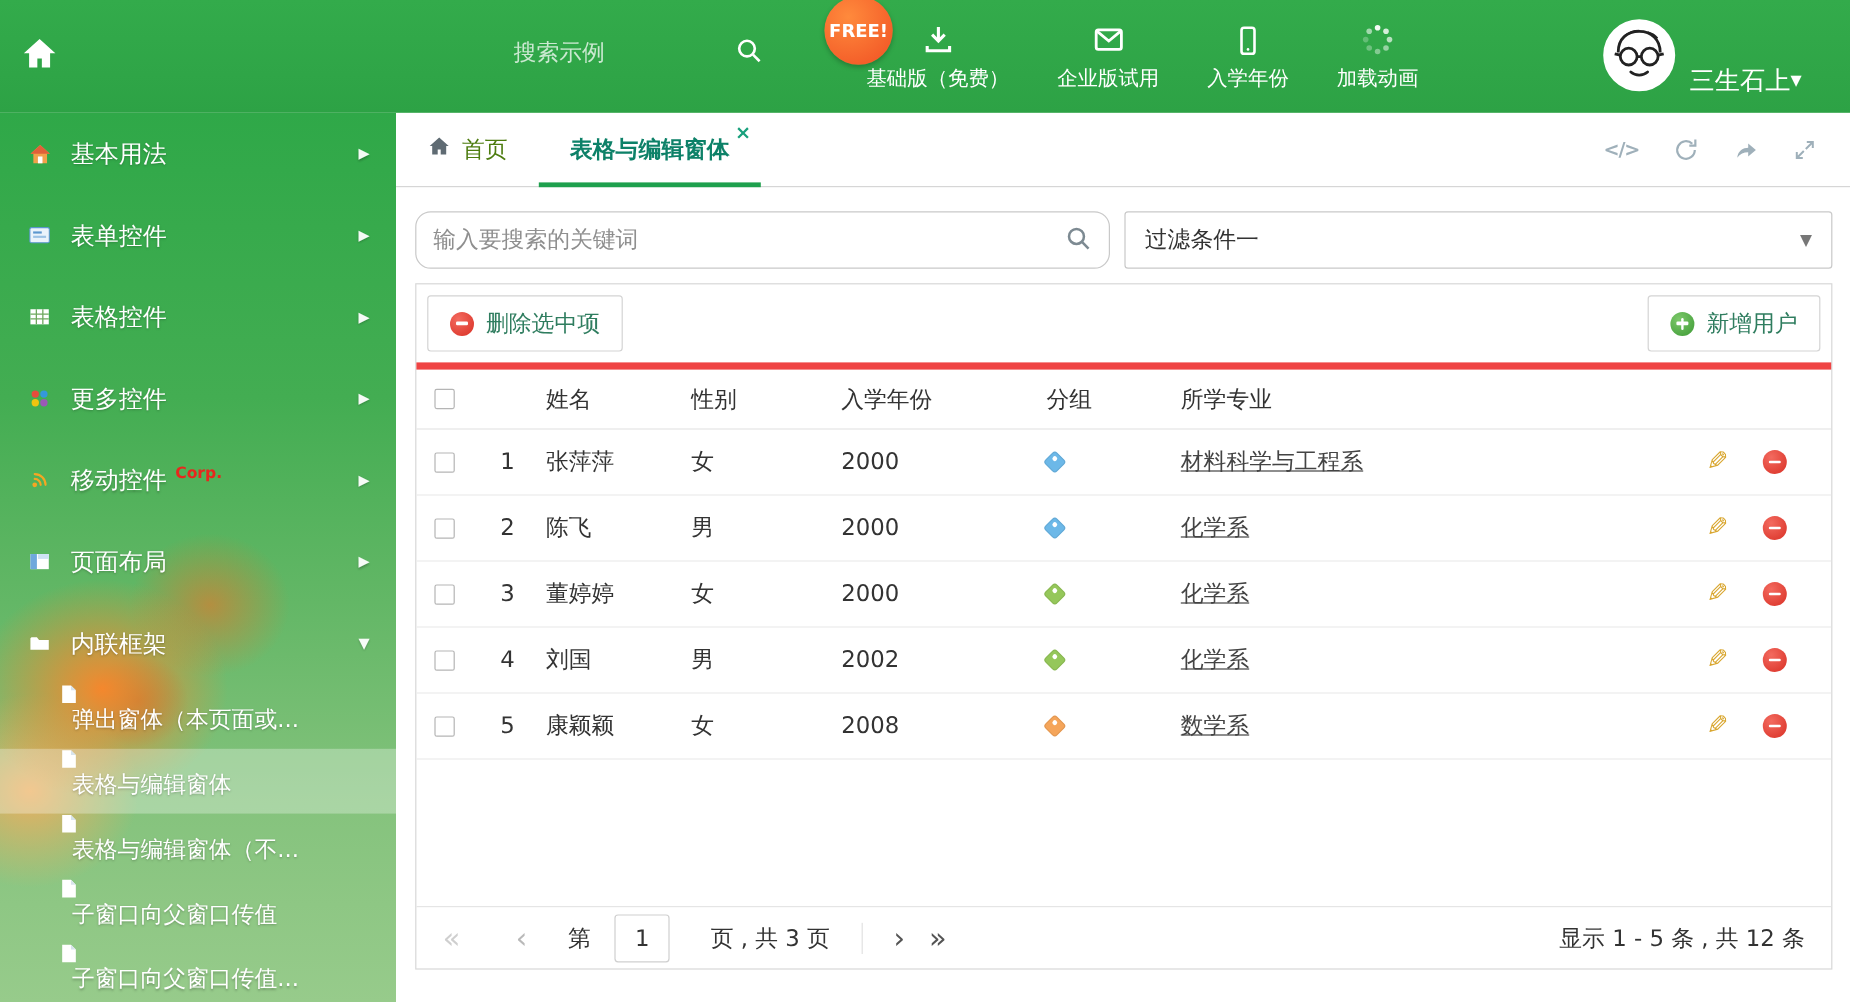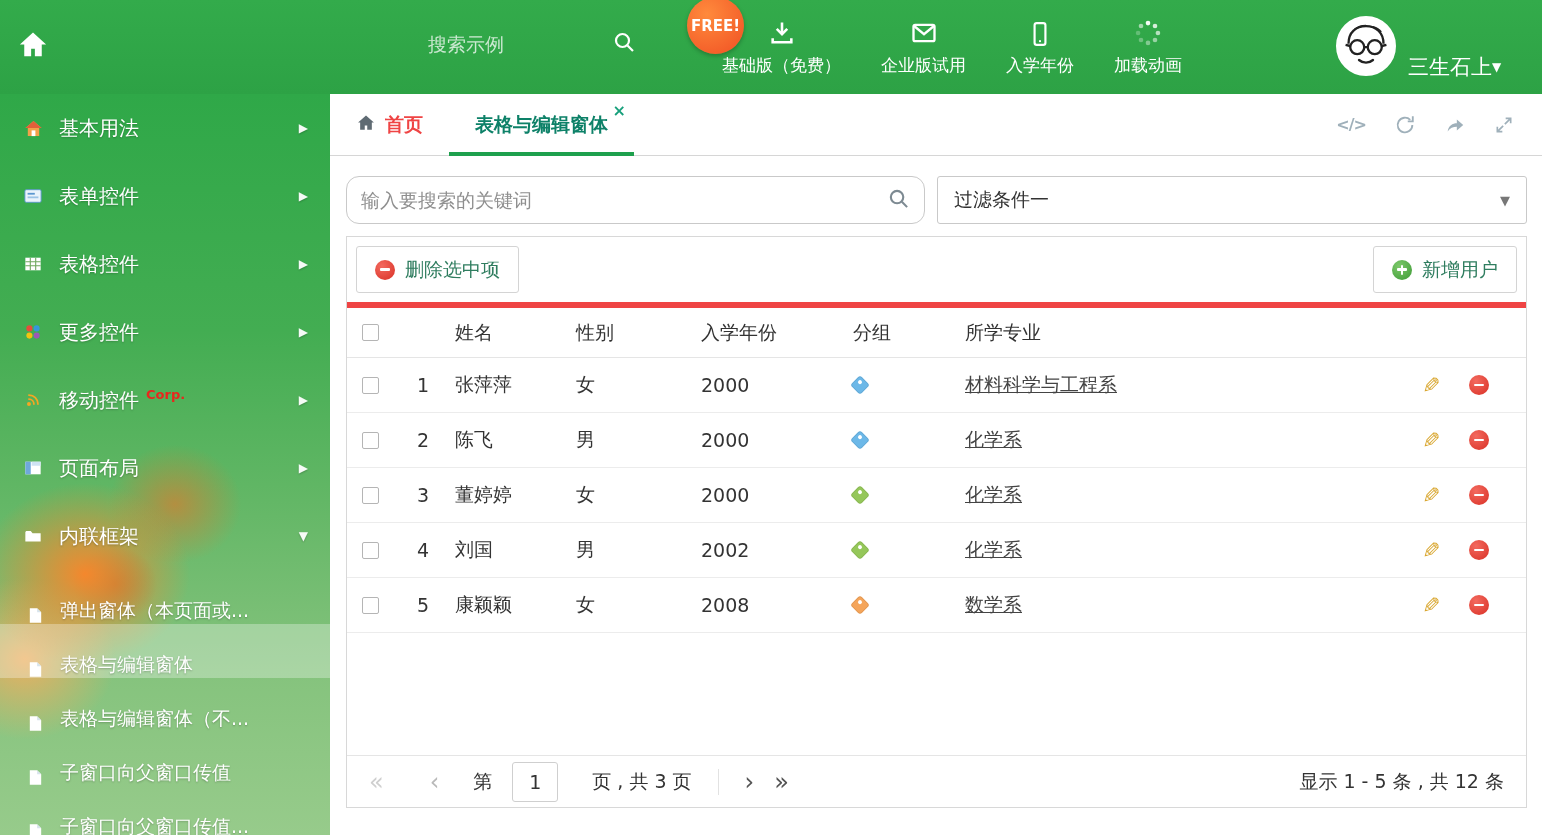--- a/index.html
+++ b/index.html
@@ -38,31 +38,31 @@
       radial-gradient(95px 85px at 175px 410px, rgba(244,110,34,.55), rgba(244,110,34,0) 70%),
       radial-gradient(60px 55px at 115px 490px, rgba(170,60,20,.45), rgba(170,60,20,0) 70%),
       linear-gradient(180deg,#2fa848 0%,#43ad52 32%,#63b766 55%,#85c37d 78%,#97cb8b 100%); }
   .side-item { height:68px; display:flex; align-items:center; padding:0 22px; cursor:pointer;
     text-shadow:0 1px 2px rgba(0,0,0,.25); }
   .sicon { width:22px; display:flex; justify-content:center; }
   .slabel { margin-left:15px; font-size:20px; }
   .sbadge { margin-left:7px; color:#e8271d; font-size:13px; font-weight:bold;
     transform:translateY(-6px); text-shadow:none; }
   .schev { margin-left:auto; font-size:12px; opacity:.95; }
-  .side-sub { height:54px; display:flex; align-items:flex-end; padding-left:24px; cursor:pointer;
-    font-size:19px; text-shadow:0 1px 2px rgba(0,0,0,.25); }
+  .side-sub { height:54px; display:flex; align-items:flex-start; padding-left:46px; cursor:pointer;
+    font-size:19px; text-shadow:0 1px 2px rgba(0,0,0,.25);flex-direction:column; }
   .side-sub .slabel { margin-left:14px; font-size:19px; }
   .side-sub.active { background:rgba(255,255,255,.3); }
 
   
   .main { position:absolute; left:330px; top:94px; width:1212px; height:741px; background:#fff; }
 
   .tabbar { height:62px; border-bottom:1px solid #d6d6d6; display:flex; align-items:stretch; }
-  .tab { display:flex; align-items:center; gap:9px; padding:0 26px; font-size:19px; color:#ef4444;
-    cursor:pointer; position:relative;font-weight:bold; }
+  .tab { display:flex; align-items:center; gap:9px; padding:0 26px; font-size:19px; color:#4d7c0f;
+    cursor:pointer; position:relative; }
   .tab.active { color:#0d8168; font-weight:bold; }
   .tab.active::after { content:""; position:absolute; left:0; right:0; bottom:-1px; height:4px;
     background:#1ea04d; }
   .tab-close { position:absolute; top:7px; right:8px; font-size:16px; font-weight:bold;
     color:#18a07c; cursor:pointer; }
   .tab-tools { margin-left:auto; display:flex; align-items:center; gap:28px; padding-right:28px;
     color:#9fb0ba; }
   .tool { cursor:pointer; display:flex; align-items:center; }
   .tool.code { font-size:16px; font-weight:bold; letter-spacing:-1px; }
 
@@ -85,21 +85,21 @@
   .gbtn.right { margin-left:auto; }
 
   .trow-base { display:flex; align-items:center; font-size:19px; color:#333; }
   .thead { height:56px; border-top:6px solid #ef4444; border-bottom:1px solid #e5e5e5; }
   .trow { height:55px; border-bottom:1px solid #ececec; }
   .col-check { width:46px; display:flex; justify-content:center; }
   .col-num { width:40px; text-align:right; padding-right:4px; }
   .col-name { width:143px; padding-left:22px; }
   .col-gender { width:125px; }
   .col-year { width:146px; }
-  .col-group { width:112px; display:flex; align-items:center; padding-left:6px; }
+  .col-group { width:112px; display:flex; align-items:center; padding-left:6px;margin-left:19px; }
   .col-major { flex:1; padding-left:6px; }
   .col-edit { width:46px; text-align:center; }
   .col-del { width:50px; display:flex; justify-content:center; margin-right:22px; }
   .checkbox { width:17px; height:17px; border:1px solid #b5b5b5; border-radius:2px;
     background:#fff; cursor:pointer; display:inline-block; }
   .tag { width:14px; height:14px; border-radius:3px; transform:rotate(45deg);
     display:inline-block; position:relative; box-shadow:0 0 0 1px rgba(0,0,0,.08) inset; }
   .tag::after { content:""; position:absolute; width:4px; height:4px; border-radius:50%;
     background:#fff; top:2.5px; left:2.5px; }
   .major-link { color:#444; text-decoration:underline; cursor:pointer; }

